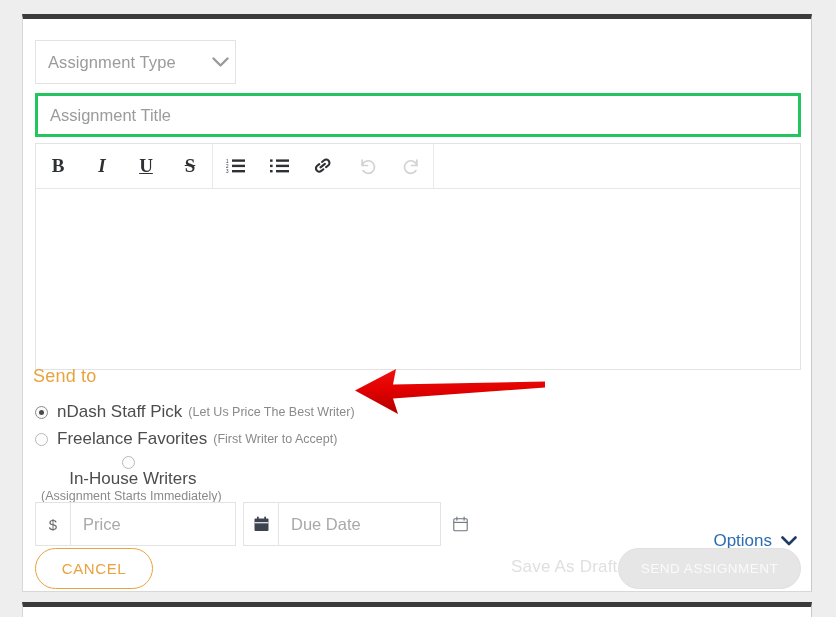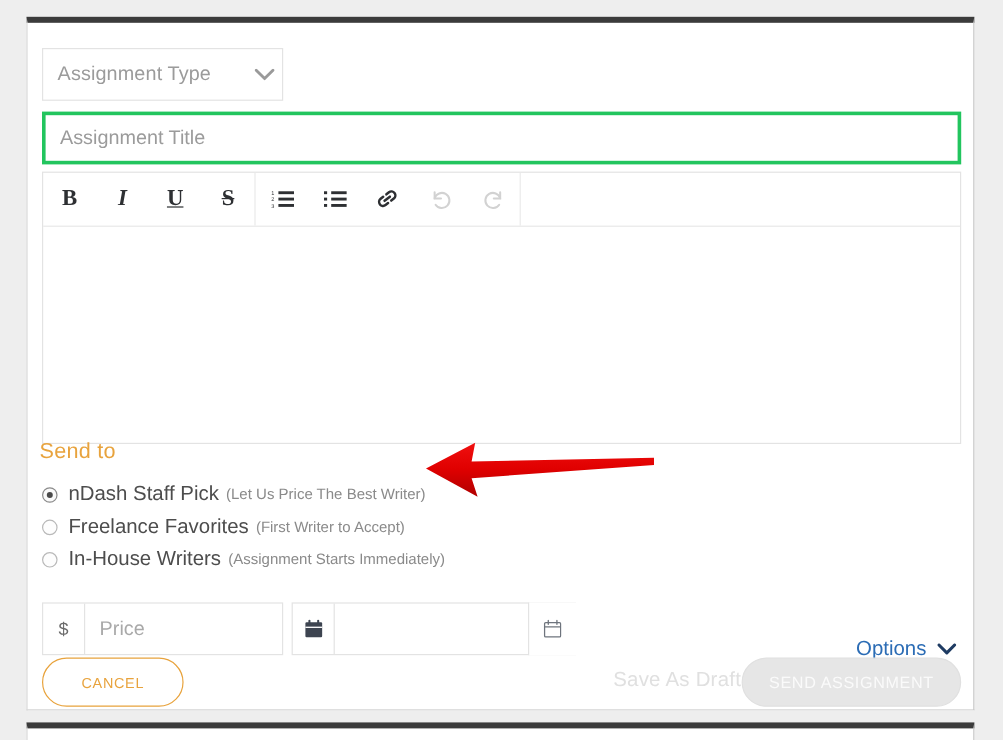--- a/index.html
+++ b/index.html
@@ -100,21 +100,21 @@
     position: absolute; left: 10px; top: 347px;
     font-size: 18px; color: #e8a33d; font-weight: 400;
     letter-spacing: .2px;
   }
   .radio-row {
     position: absolute; left: 12px;
     display: flex; align-items: center; cursor: pointer;
   }
   .r1 { top: 383px; }
   .r2 { top: 410px; }
-  .r3 { top: 437px; }
+  .r3 { top: 437px; flex-direction: column; }
 
   .radio {
     width: 13px; height: 13px; border-radius: 50%;
     border: 1px solid #b9b9b9; background: #fdfdfd;
     position: relative; flex: none;
   }
   .radio.on { border-color: #8a8a8a; background: #fafafa; }
   .radio.on::after {
     content: ""; position: absolute; left: 3px; top: 3px;
     width: 5px; height: 5px; border-radius: 50%; background: #4a4a4a;
@@ -165,21 +165,21 @@
     display: flex; align-items: center; gap: 9px;
     color: #2b6cb5; font-size: 17px; font-weight: 300; cursor: pointer;
   }
 
   
   .btn-cancel {
     position: absolute; left: 12px; top: 529px;
     width: 118px; height: 41px;
     border: 1px solid #e8a33d; border-radius: 21px;
     background: #fff; color: #e8a33d;
-    font-family: inherit; font-size: 12px; letter-spacing: .6px;
+    font-family: inherit; font-size: 15px; letter-spacing: .6px;
     display: flex; align-items: center; justify-content: center;
     cursor: pointer;
   }
   .btn-draft {
     position: absolute; left: 488px; top: 538px;
     font-size: 17px; color: #e0e0e0; font-weight: 400;
     letter-spacing: .2px; cursor: default;
   }
   .btn-send {
     position: absolute; left: 595px; top: 529px;
@@ -301,20 +301,21 @@
 
     <div class="date-box">
       <span class="addon">
         <svg width="15" height="16" viewBox="0 0 15 16">
           <rect x="0.5" y="2.5" width="14" height="12.5" rx="1" fill="#3d4450"></rect>
           <rect x="0.5" y="6.2" width="14" height="1.1" fill="#ffffff"></rect>
           <rect x="3" y="0.5" width="1.7" height="4" rx="0.7" fill="#3d4450"></rect>
           <rect x="10.3" y="0.5" width="1.7" height="4" rx="0.7" fill="#3d4450"></rect>
         </svg>
       </span>
+      <input class="date-input" type="text" placeholder="Due Date" style="">
     </div>
     <div class="date-btn">
       <svg width="15" height="16" viewBox="0 0 15 16" fill="none" stroke="#6e747d" stroke-width="1.1">
         <rect x="0.8" y="2.8" width="13.4" height="12" rx="1"></rect>
         <path d="M0.8 6.4 H14.2" stroke-width="1.1"></path>
         <path d="M3.9 1 V4.3 M11.1 1 V4.3" stroke-linecap="round"></path>
       </svg>
     </div>
 
     <div class="options-link">

